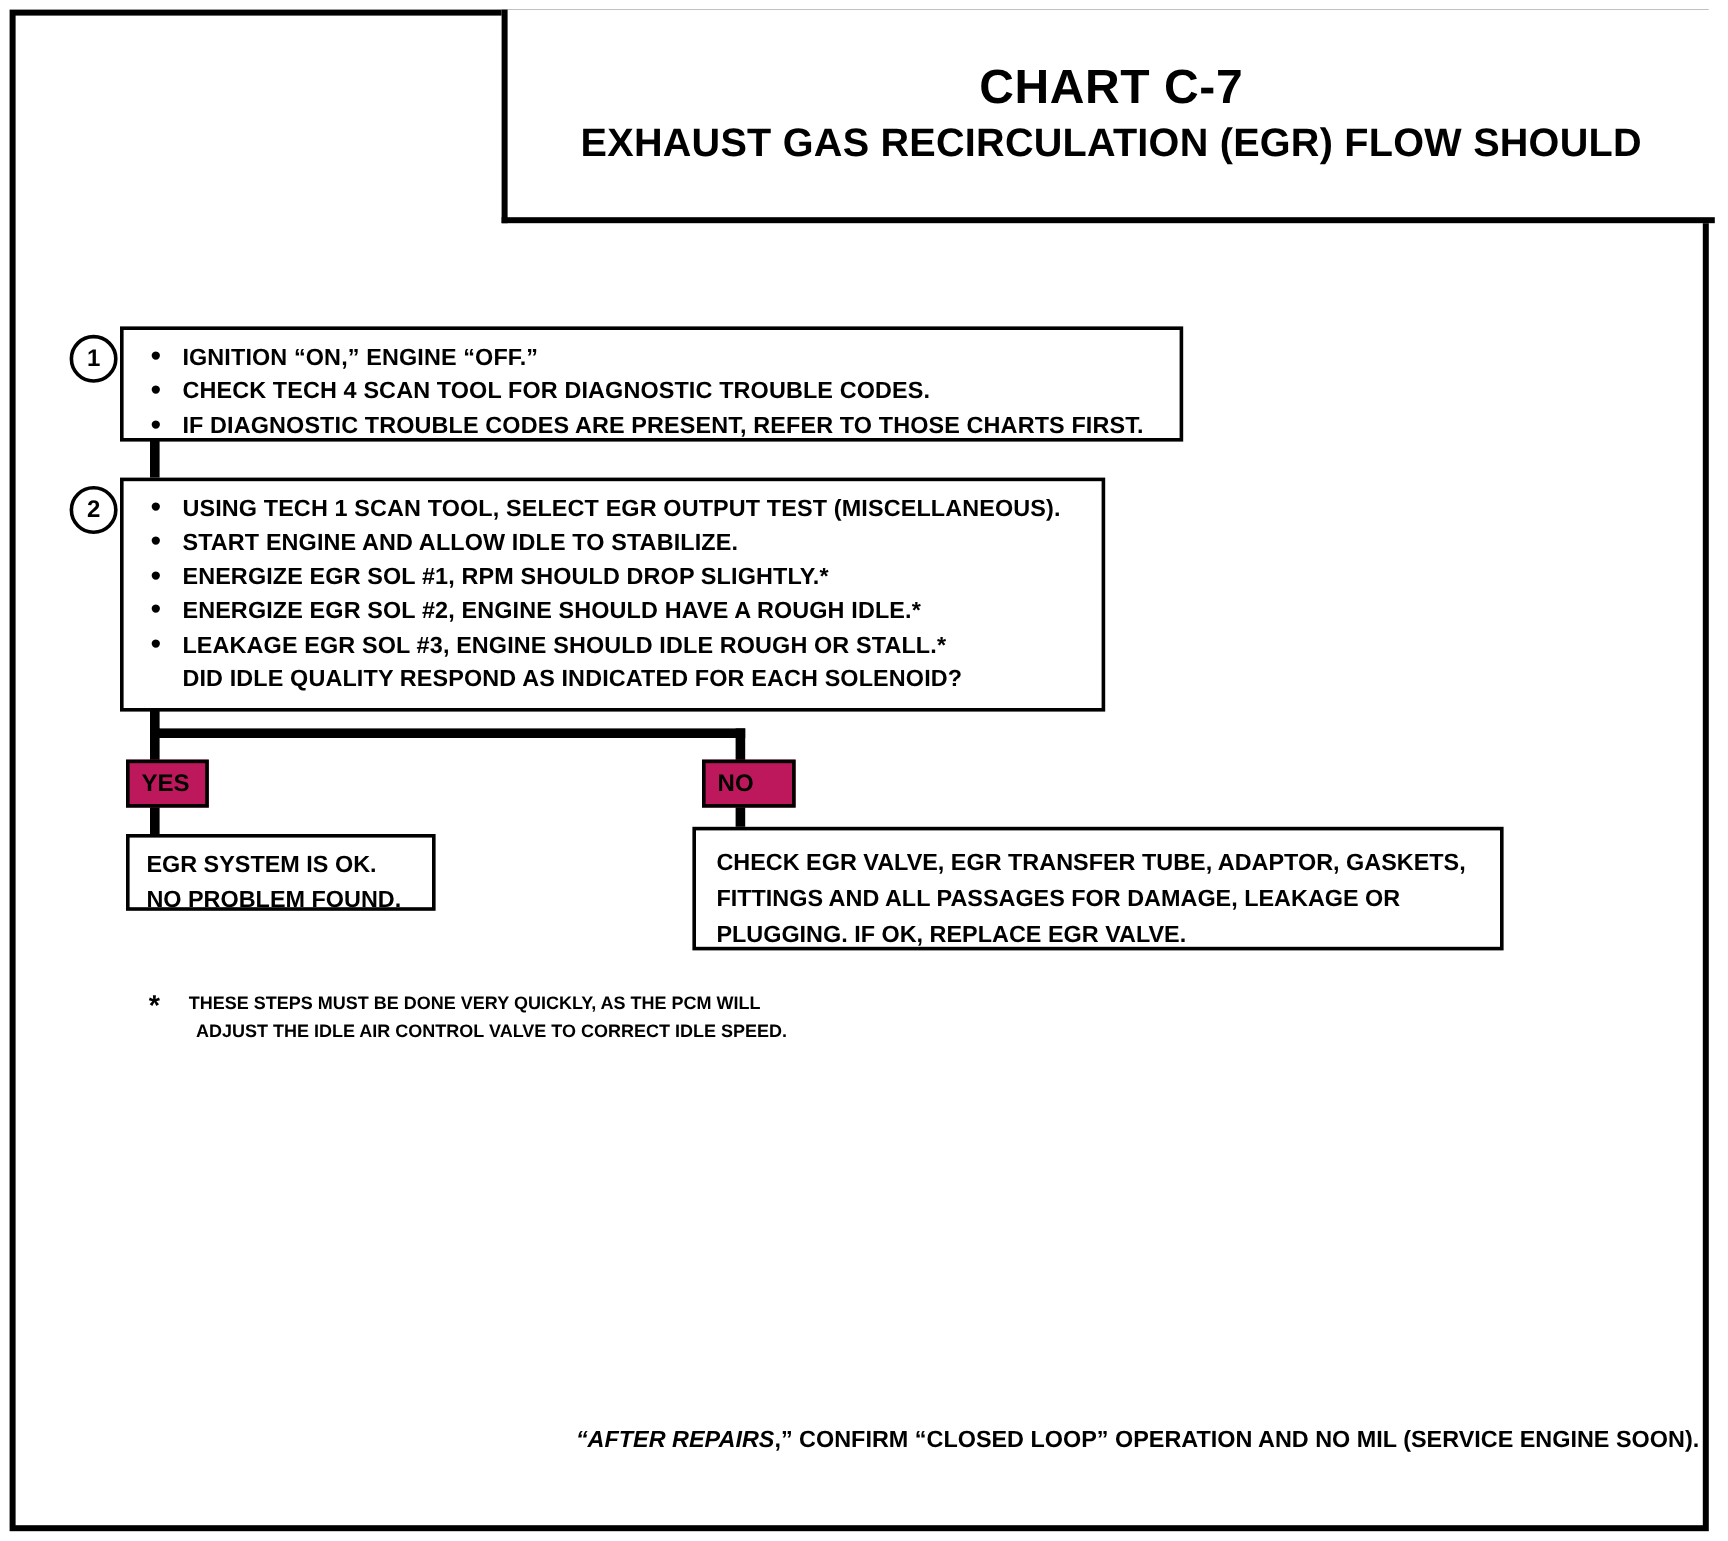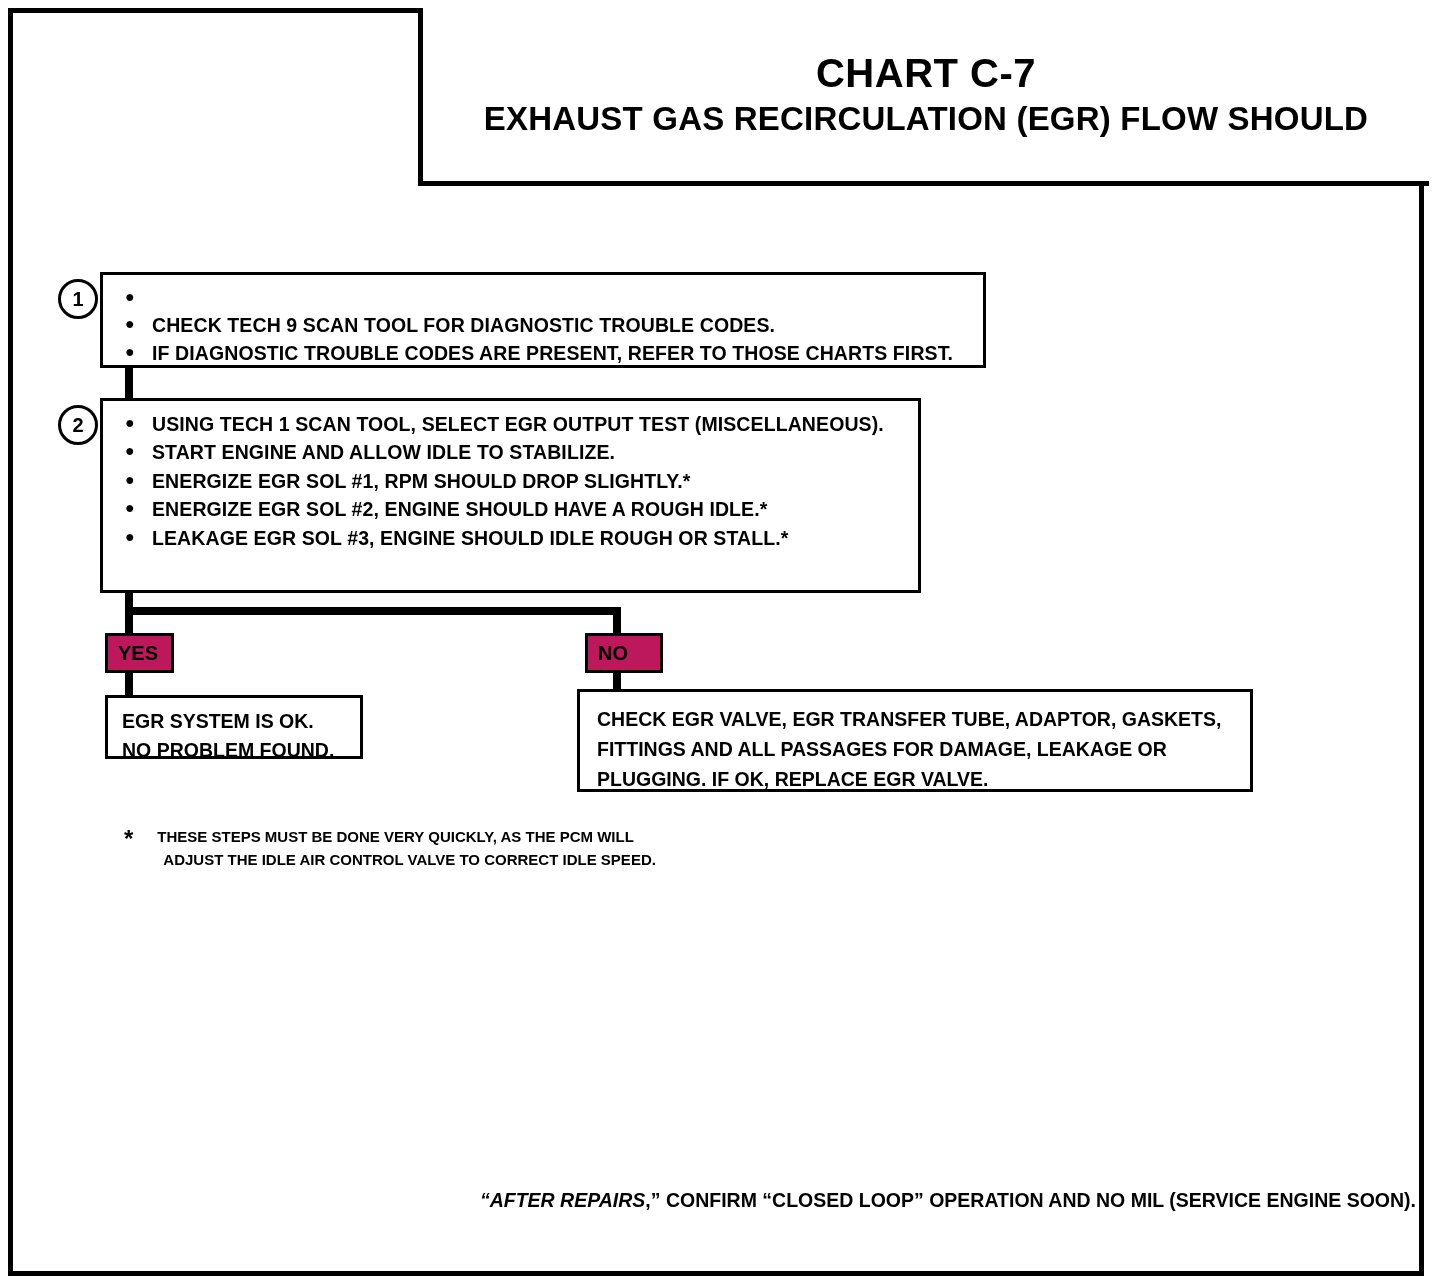--- a/index.html
+++ b/index.html
@@ -231,24 +231,25 @@
   <div class="title-block">
     <div class="title-main">CHART C-7</div>
     <div class="title-sub">EXHAUST GAS RECIRCULATION (EGR) FLOW SHOULD</div>
   </div>
 
   <div class="step-circle" id="step-circle-1">1</div>
   <div class="flow-box" id="step-box-1">
     <div class="bullet-list">
       <div class="bullet-row">
         <span class="bullet-dot">●</span>
-      </div>
-      <div class="bullet-row">
-        <span class="bullet-dot">●</span>
-        <span class="bullet-text">CHECK TECH 9 SCAN TOOL FOR DIAGNOSTIC TROUBLE CODES.</span>
+        <span class="bullet-text">IGNITION “ON,” ENGINE “OFF.”</span>
+      </div>
+      <div class="bullet-row">
+        <span class="bullet-dot">●</span>
+        <span class="bullet-text">CHECK TECH 4 SCAN TOOL FOR DIAGNOSTIC TROUBLE CODES.</span>
       </div>
       <div class="bullet-row">
         <span class="bullet-dot">●</span>
         <span class="bullet-text">IF DIAGNOSTIC TROUBLE CODES ARE PRESENT, REFER TO THOSE CHARTS FIRST.</span>
       </div>
     </div>
   </div>
 
   <div class="conn" id="conn-1-2"></div>
 
@@ -267,20 +268,23 @@
         <span class="bullet-dot">●</span>
         <span class="bullet-text">ENERGIZE EGR SOL #1, RPM SHOULD DROP SLIGHTLY.*</span>
       </div>
       <div class="bullet-row">
         <span class="bullet-dot">●</span>
         <span class="bullet-text">ENERGIZE EGR SOL #2, ENGINE SHOULD HAVE A ROUGH IDLE.*</span>
       </div>
       <div class="bullet-row">
         <span class="bullet-dot">●</span>
         <span class="bullet-text">LEAKAGE EGR SOL #3, ENGINE SHOULD IDLE ROUGH OR STALL.*</span>
+      </div>
+      <div class="bullet-row">
+        <span class="bullet-text bullet-cont">DID IDLE QUALITY RESPOND AS INDICATED FOR EACH SOLENOID?</span>
       </div>
     </div>
   </div>
 
   <div class="conn" id="conn-2-down"></div>
   <div class="conn" id="conn-branch-bar"></div>
   <div class="conn" id="conn-yes-down"></div>
   <div class="conn" id="conn-no-down"></div>
 
   <div class="branch-label" id="branch-yes">YES</div>

